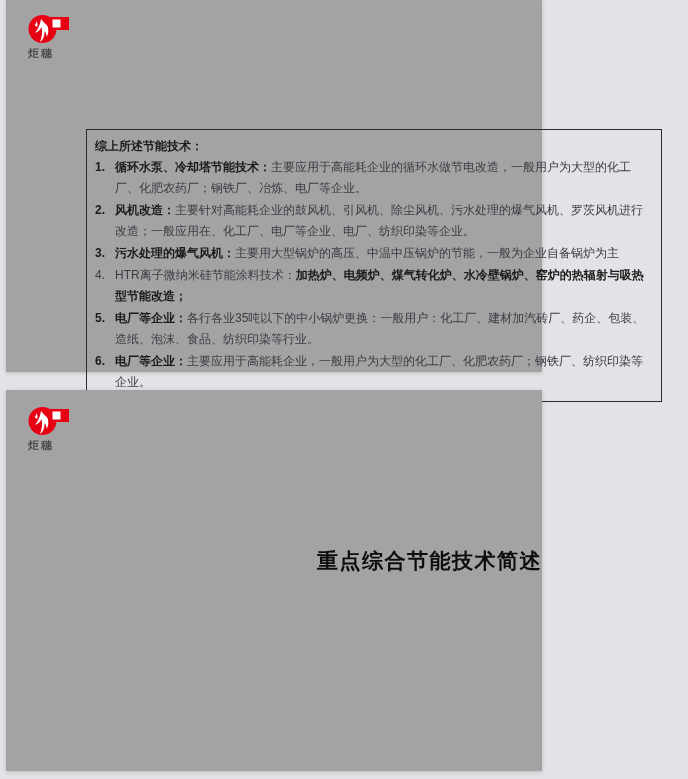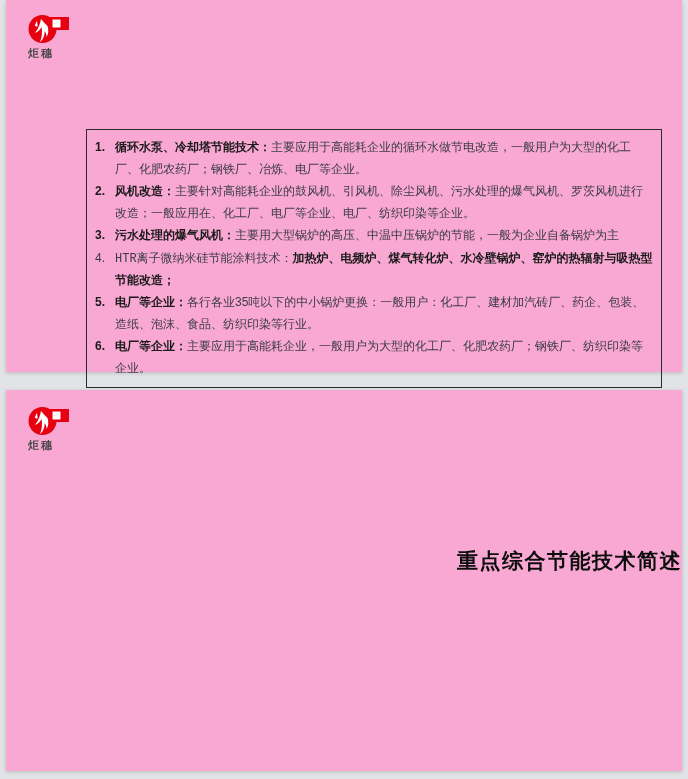--- a/index.html
+++ b/index.html
@@ -8,22 +8,22 @@
     font-family: "Liberation Sans", "DejaVu Sans", sans-serif;
     background: #e1e3e6;
     width: 688px;
     height: 779px;
     overflow: hidden;
     position: relative;
   }
   .page {
     position: absolute;
     left: 6px;
-    width: 676px;
-    background: #f9a8d4;
+    width: 536px;
+    background: #a3a3a3;
     box-shadow: 0 1px 4px rgba(0,0,0,0.18);
   }
   .page-1 { top: 0; height: 372px; }
   .page-2 { top: 390px; height: 381px; }
 
   .logo {
     position: absolute;
     left: 22px;
     top: 13px;
     width: 46px;
@@ -71,21 +71,21 @@
     margin-top: 1px;
     color: #3b3b44;
   }
   .item .num {
     flex: 0 0 22px;
     font-weight: bold;
     color: #1a1a1a;
     padding-left: 2px;
   }
   .item .txt { flex: 1; }
-  .item .lead { font-weight: bold; color: #1a1a1a; font-family: Liberation Mono, monospace; }
+  .item .lead { font-weight: bold; color: #1a1a1a; }
   .item .body { font-weight: normal; color: #3b3b44; }
   
   .item.inverted .num  { font-weight: normal; color: #3b3b44; }
   .item.inverted .lead { font-weight: normal; color: #3b3b44; }
   .item.inverted .body { font-weight: bold;   color: #1a1a1a; }
 
   .slide2-title {
     position: absolute;
     left: 0;
     top: 157px;
@@ -110,20 +110,21 @@
         <rect x="24.5" y="6.5" width="8" height="8" fill="#ffffff"></rect>
         <path d="M13 6 C12 12 10 16 7 20 C10 19 12 17 13.5 14 C14.5 19 14 24 12 29 C15 27 16.5 23 16.8 18 C18 20 18.6 22 18.6 24 C20.5 21 20.8 17 19.5 13 L15.5 9 Z" fill="#ffffff"></path>
         <path d="M8.5 8 C9.5 10 9.8 12 9.2 14 L6.8 12.5 C7.6 11 8.1 9.5 8.5 8 Z" fill="#ffffff"></path>
       </svg>
     </span>
     <div class="logo-text">炬穗</div>
   </div>
 
 
   <div class="summary-box">
+    <div class="box-heading">综上所述节能技术：</div>
 
     <div class="item">
       <span class="num">1.</span>
       <span class="txt"><span class="lead">循环水泵、冷却塔节能技术：</span><span class="body">主要应用于高能耗企业的循环水做节电改造，一般用户为大型的化工厂、化肥农药厂；钢铁厂、冶炼、电厂等企业。</span></span>
     </div>
 
     <div class="item">
       <span class="num">2.</span>
       <span class="txt"><span class="lead">风机改造：</span><span class="body">主要针对高能耗企业的鼓风机、引风机、除尘风机、污水处理的爆气风机、罗茨风机进行改造；一般应用在、化工厂、电厂等企业、电厂、纺织印染等企业。</span></span>
     </div>

